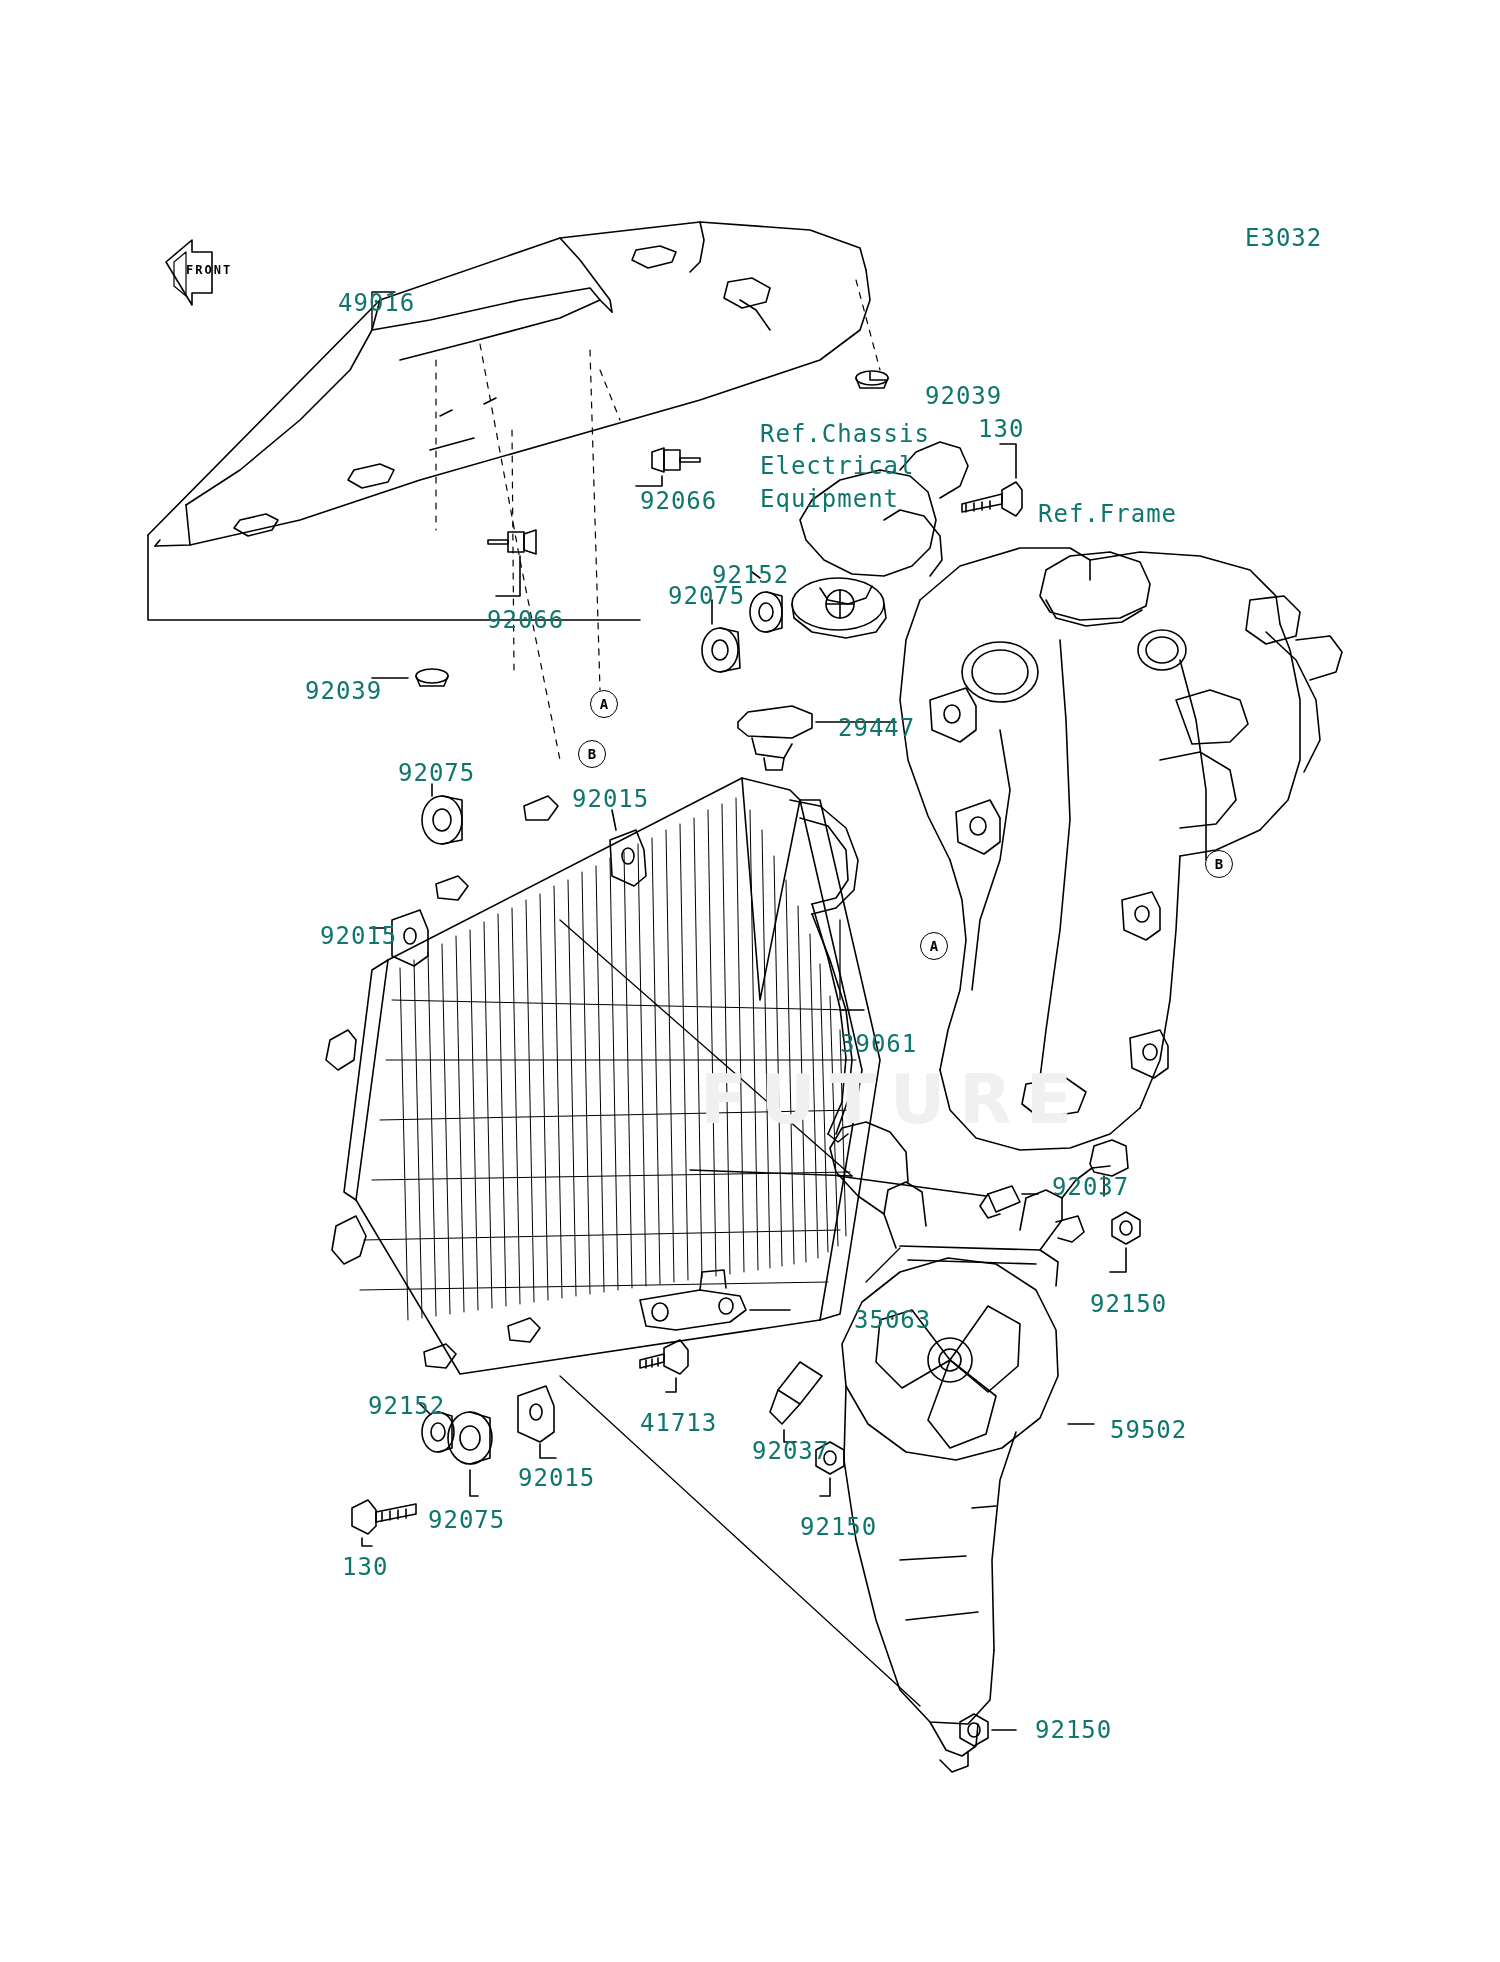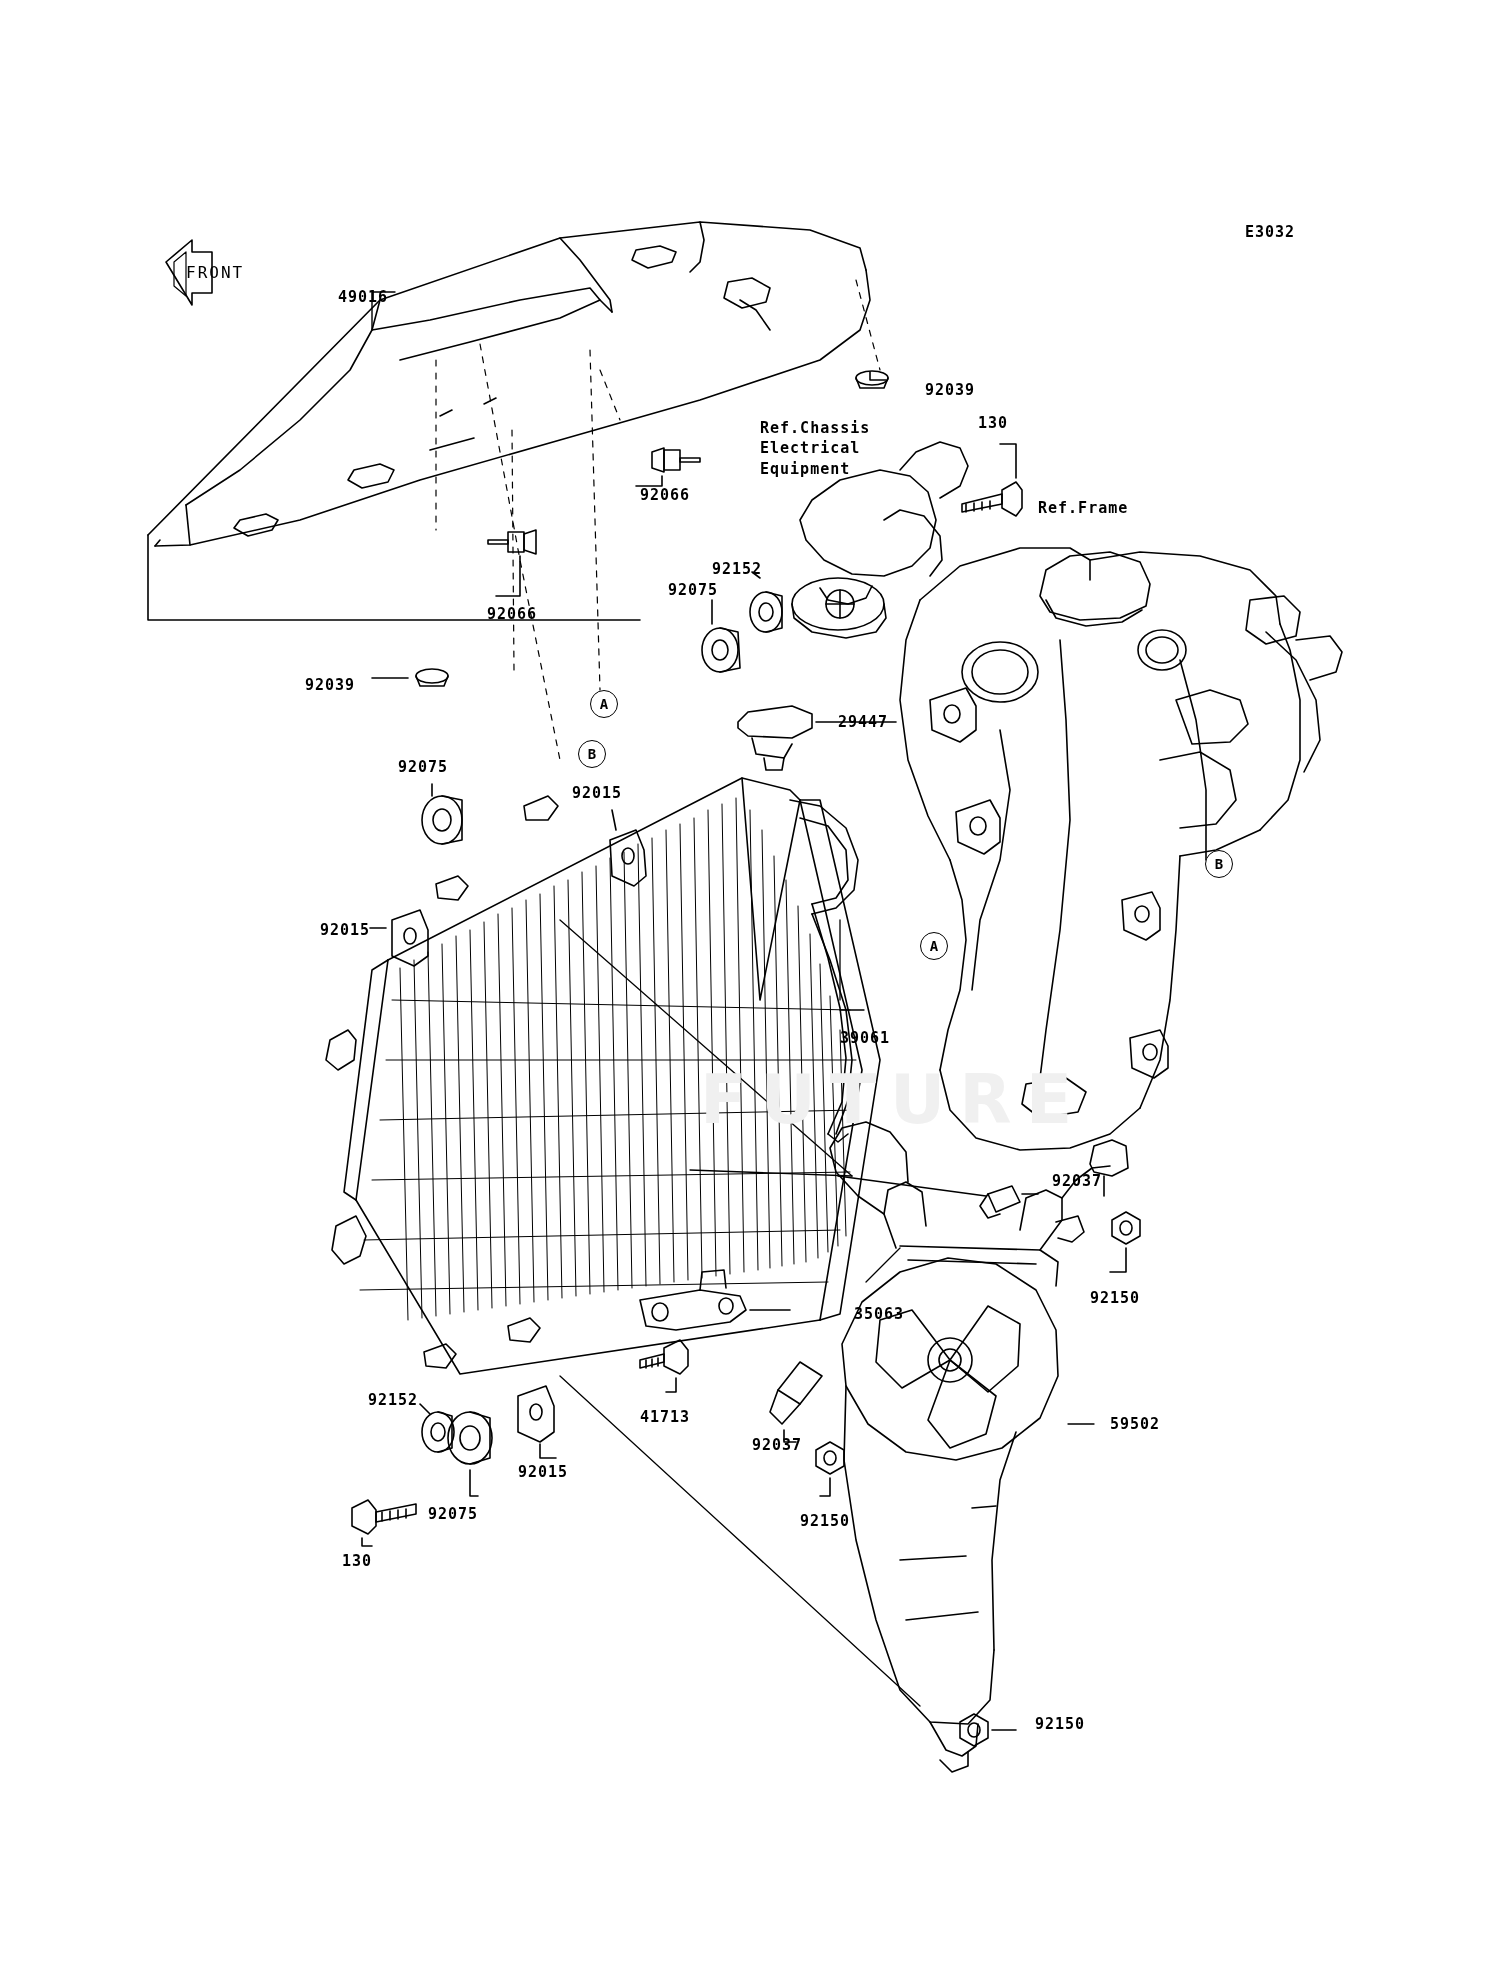--- a/index.html
+++ b/index.html
@@ -16,23 +16,23 @@
   }
   #diagram-root {
     position: absolute;
     left: 0; top: 0;
     width: 1500px;
     height: 1962px;
   }
   .label {
     position: absolute;
     font-family: "DejaVu Sans Mono", monospace;
-    font-size: 15px;
-    font-weight: bold;
-    color: #000000;
+    font-size: 24px;
+    font-weight: normal;
+    color: #0f766e;
     letter-spacing: 1px;
     white-space: pre;
     line-height: 1.35;
   }
   .circle-ref {
     position: absolute;
     width: 26px;
     height: 26px;
     border: 1.6px solid #000;
     border-radius: 50%;
@@ -70,22 +70,22 @@
     position: absolute;
     left: 0; top: 0;
     width: 1500px;
     height: 1962px;
   }
   .front-text {
     position: absolute;
     left: 186px;
     top: 263px;
     font-family: "DejaVu Sans Mono", monospace;
-    font-size: 16px;
-    font-weight: normal;
+    font-size: 12px;
+    font-weight: bold;
     letter-spacing: 2px;
   }
 </style>
 </head>
 <body>
 
 <div id="diagram-root">
 
   <svg class="art" viewBox="0 0 1500 1962">
     <g fill="none" stroke="#000" stroke-width="1.6" stroke-linecap="round" stroke-linejoin="round">

